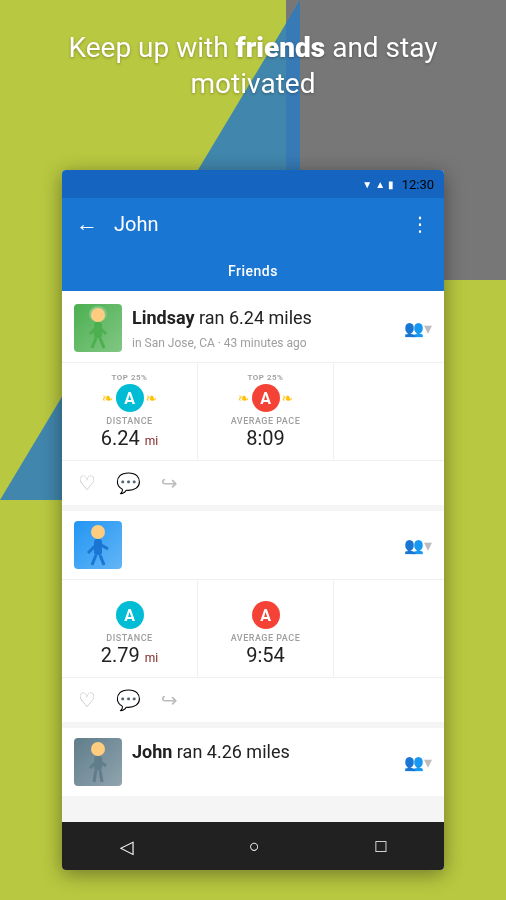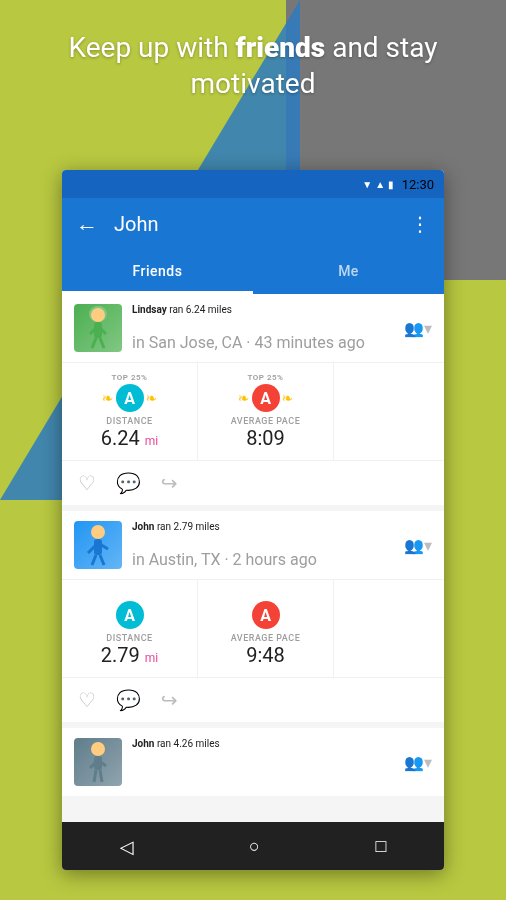--- a/index.html
+++ b/index.html
@@ -192,30 +192,30 @@
       background: linear-gradient(135deg, #607d8b, #90a4ae);
     }
 
     
     .stick-figure {
       width: 100%;
       height: 100%;
     }
 
     .feed-user-info .user-name-line {
-      font-size: 10px;
+      font-size: 18px;
       color: #212121;
     }
     .feed-user-info .user-name-line strong {
       font-weight: 700;
     }
     .feed-user-info .location-time {
-      font-size: 16px;
+      font-size: 12px;
       color: #9e9e9e;
-      margin-top: 18px;
+      margin-top: 8px;
     }
     .social-icon {
       color: #bdbdbd;
       font-size: 16px;
     }
 
     
     .stats-row {
       display: flex;
       border-top: 1px solid #f0f0f0;
@@ -252,21 +252,21 @@
       font-weight: 500;
       text-align: left;
     }
     .stat-value {
       font-size: 20px;
       color: #212121;
       font-weight: 400;
     }
     .stat-unit {
       font-size: 12px;
-      color: #ec4899;
+      color: #7f1d1d;
     }
 
     
     .action-bar {
       padding: 10px 16px;
       display: flex;
       align-items: center;
       gap: 20px;
       border-top: 1px solid #f0f0f0;
     }
@@ -354,21 +354,20 @@
   </div>
 
   <div class="top-bar">
     <span class="back-arrow">←</span>
     <span class="top-bar-title">John</span>
     <span class="more-icon">⋮</span>
   </div>
 
   <div class="tab-bar">
     <div class="tab active">Friends</div>
-    <div class="tab inactive">Me</div>
   </div>
 
   <div class="feed">
 
     <div class="feed-item">
       <div class="feed-header">
         <div class="feed-header-left">
           <div class="avatar avatar-lindsay">
             <svg viewBox="0 0 48 48" class="stick-figure">
               <circle cx="24" cy="12" r="6" fill="#4caf50"></circle>
@@ -445,24 +444,20 @@
           <div class="avatar avatar-john">
             <svg viewBox="0 0 48 48" class="stick-figure">
               <ellipse cx="24" cy="11" rx="7" ry="7" fill="#ffcc80"></ellipse>
               <rect x="20" y="18" width="8" height="16" rx="3" fill="#1976d2"></rect>
               <line x1="24" y1="22" x2="14" y2="32" stroke="#1976d2" stroke-width="3"></line>
               <line x1="24" y1="22" x2="34" y2="28" stroke="#1976d2" stroke-width="3"></line>
               <line x1="22" y1="34" x2="18" y2="44" stroke="#1976d2" stroke-width="3"></line>
               <line x1="26" y1="34" x2="30" y2="44" stroke="#1976d2" stroke-width="3"></line>
             </svg>
           </div>
-          <div class="feed-user-info">
-            <div class="user-name-line"><strong>John</strong> ran 2.79 miles</div>
-            <div class="location-time">in Austin, TX · 2 hours ago</div>
-          </div>
         </div>
         <span class="social-icon">👥▾</span>
       </div>
 
       <div class="stats-row">
         <div class="stat-box">
           <div class="top-badge-row">
             <span class="top-pct" style="visibility:hidden;font-size:8px;">TOP 25%</span>
             <div class="badge-row-inner">
               <div class="badge-letter badge-teal">A</div>
@@ -472,21 +467,21 @@
           <span class="stat-value">2.79 <span class="stat-unit">mi</span></span>
         </div>
         <div class="stat-box">
           <div class="top-badge-row">
             <span class="top-pct" style="visibility:hidden;font-size:8px;">TOP 25%</span>
             <div class="badge-row-inner">
               <div class="badge-letter badge-red">A</div>
             </div>
           </div>
           <span class="stat-label">AVERAGE PACE</span>
-          <span class="stat-value">9:48</span>
+          <span class="stat-value">9:54</span>
         </div>
         <div class="map-container">
           <svg width="110" height="100%" viewBox="0 0 110 90" style="position:absolute;top:0;left:0;">
             <rect width="110" height="90" fill="#f0ebe0"></rect>
             <line x1="0" y1="25" x2="110" y2="25" stroke="#ddd" stroke-width="0.5"></line>
             <line x1="0" y1="50" x2="110" y2="50" stroke="#ddd" stroke-width="0.5"></line>
             <line x1="0" y1="70" x2="110" y2="70" stroke="#ddd" stroke-width="0.5"></line>
             <line x1="35" y1="0" x2="35" y2="90" stroke="#ddd" stroke-width="0.5"></line>
             <line x1="70" y1="0" x2="70" y2="90" stroke="#ddd" stroke-width="0.5"></line>
 

